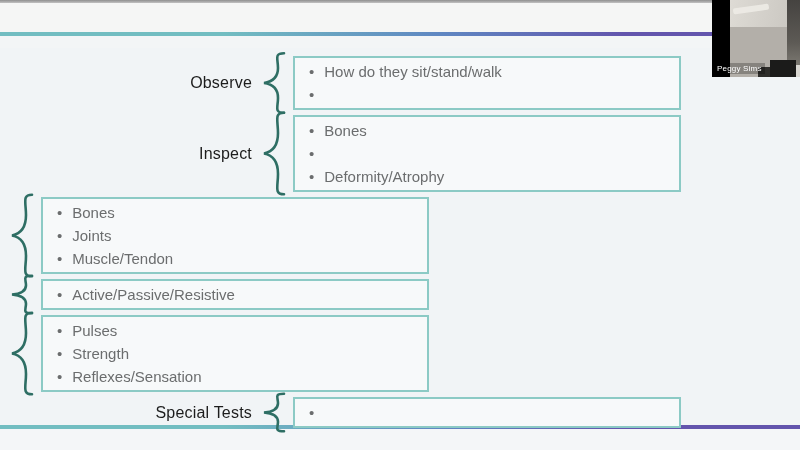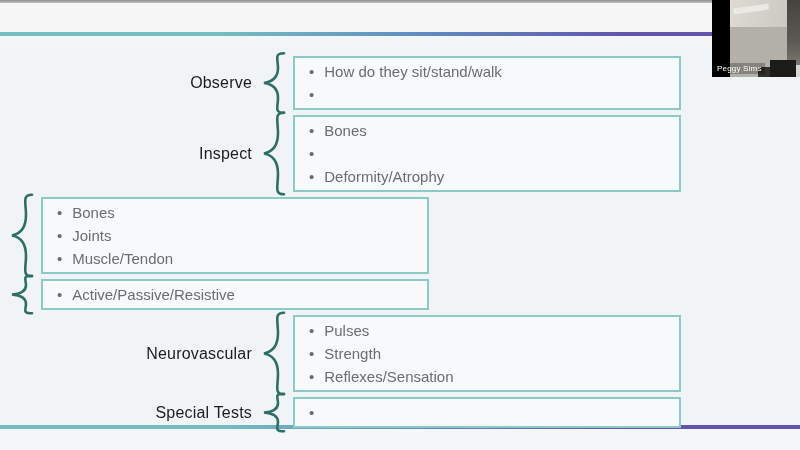--- a/index.html
+++ b/index.html
@@ -129,21 +129,20 @@
           </svg>
         </div>
         <div class="content-box">
           <div class="item">
             <span class="bullet">•</span>
             <span>Active/Passive/Resistive</span>
           </div>
         </div>
       </div>
       <div class="row">
-        <div class="row-label">Neurovascular</div>
         <div class="brace-wrap">
           <svg viewBox="0 0 30 100" preserveAspectRatio="none">
             <path d="M27 2 C17 2 21 11 21 26 C21 41 16 48 7 50 C16 52 21 59 21 74 C21 89 17 98 27 98" fill="none" stroke="#2e6e64" stroke-width="2.6" stroke-linecap="round" vector-effect="non-scaling-stroke"></path>
           </svg>
         </div>
         <div class="content-box">
           <div class="item">
             <span class="bullet">•</span>
             <span>Pulses</span>
           </div>

